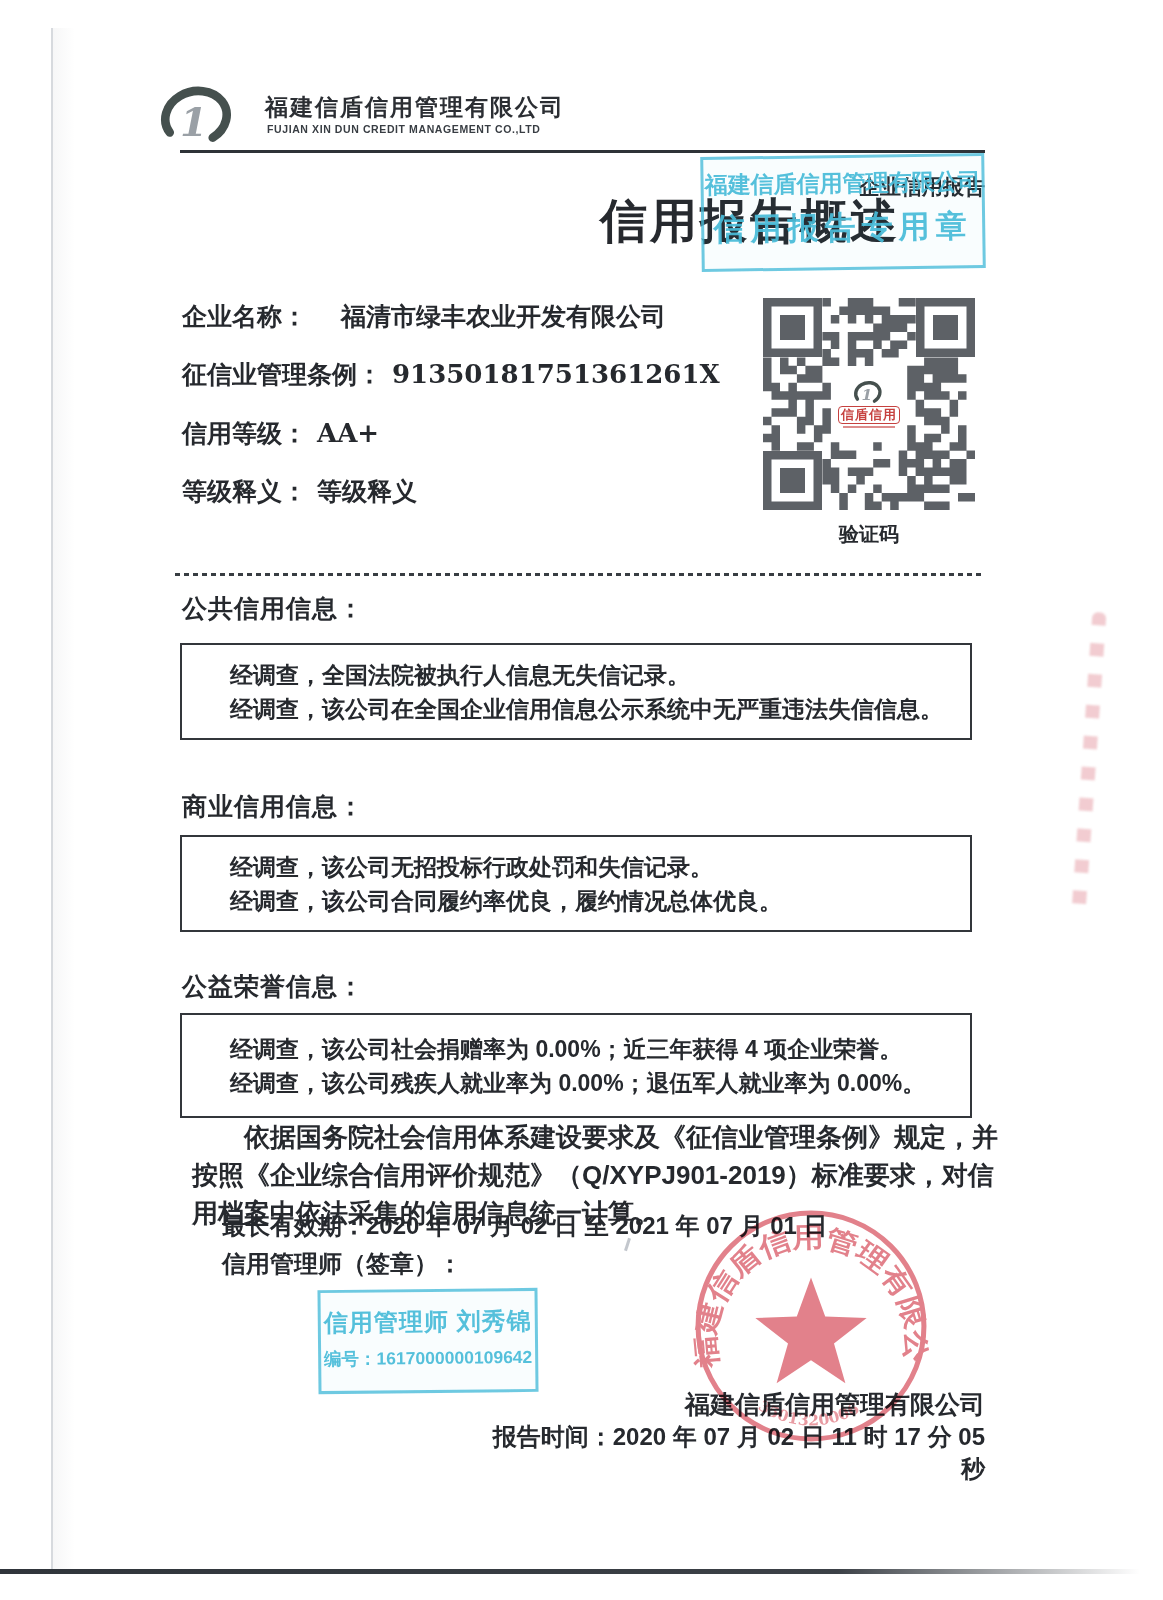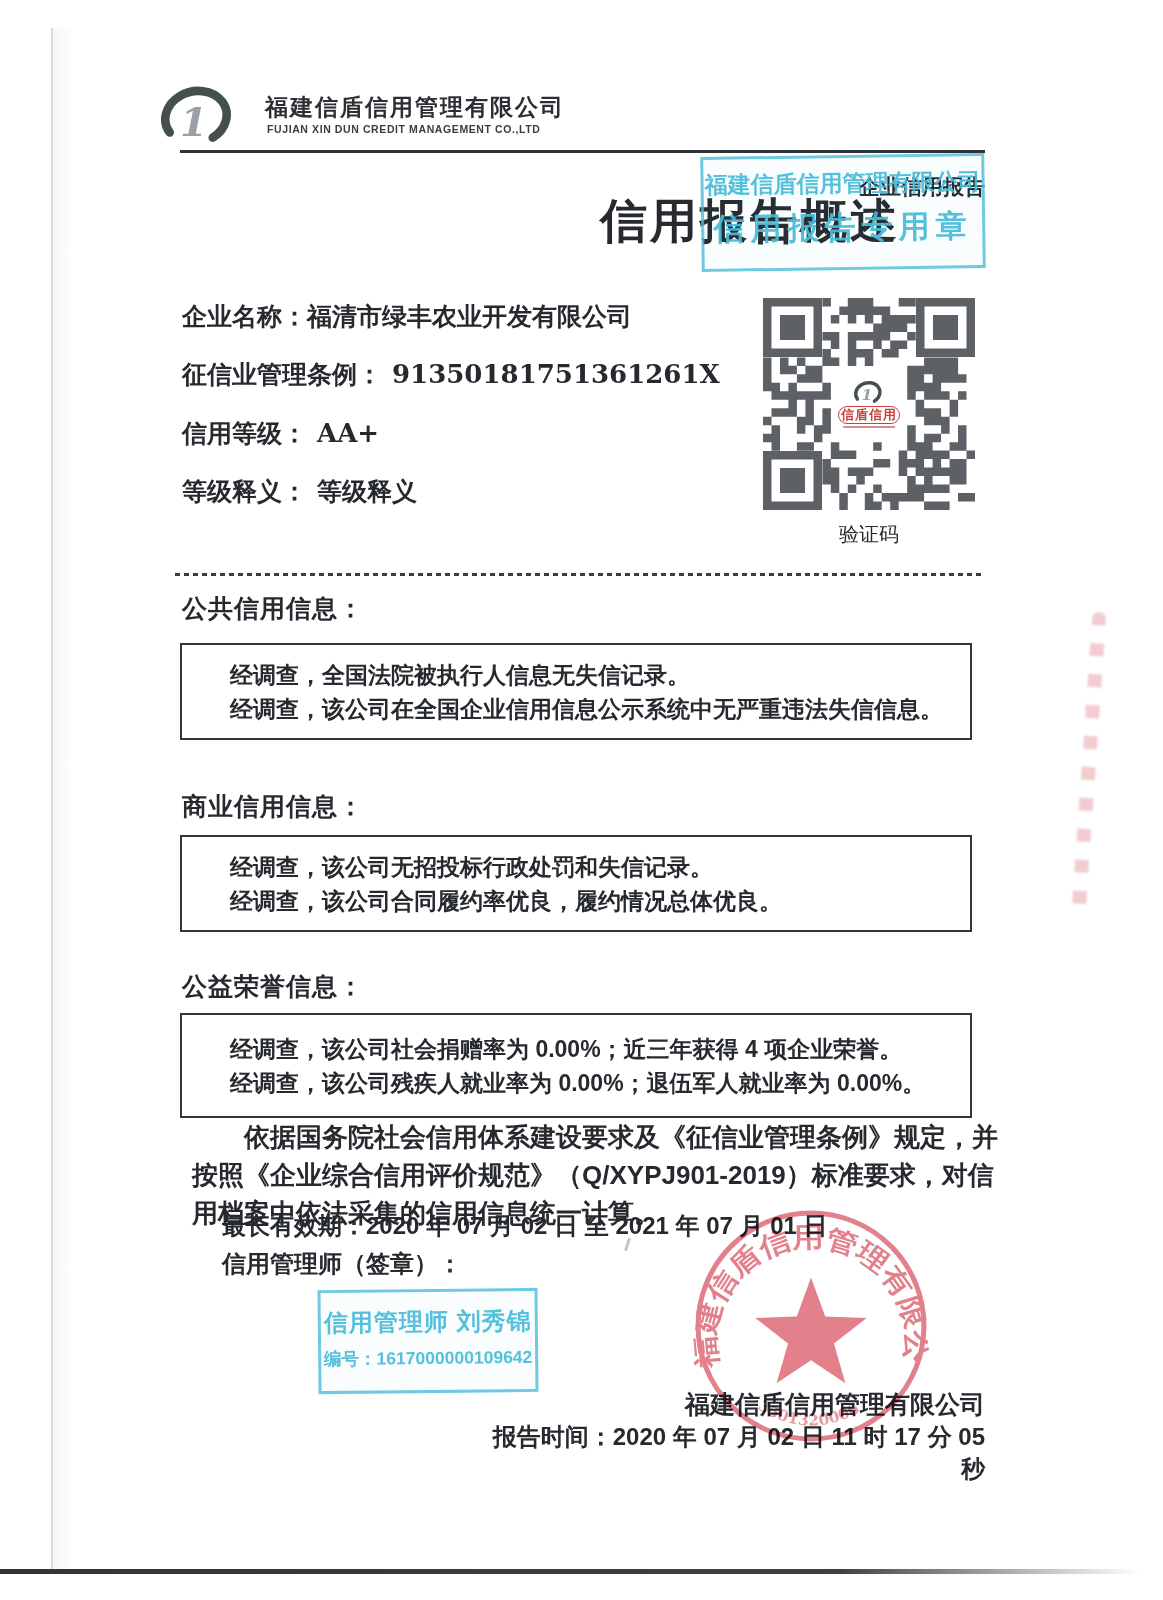--- a/index.html
+++ b/index.html
@@ -29,30 +29,30 @@
       opacity:.93;background:rgba(73,188,217,.03);}
   .title-stamp{left:701px;top:155px;width:278px;height:109px;transform:rotate(-.8deg);}
   .title-stamp .l1{margin-top:10px;font-size:23px;font-weight:bold;letter-spacing:0;}
   .title-stamp .l2{margin-top:8px;font-size:31px;font-weight:bold;letter-spacing:6px;}
   .manager-stamp{left:318px;top:1289px;width:214px;height:98px;transform:rotate(-.6deg);}
   .manager-stamp .l1{margin-top:14px;font-size:24px;font-weight:bold;letter-spacing:1px;white-space:nowrap;}
   .manager-stamp .l2{margin-top:8px;font-size:17.5px;font-weight:bold;white-space:nowrap;}
   
   .frow{left:182px;font-size:25px;font-weight:bold;white-space:nowrap;}
   .frow .val{margin-left:10px;}
-  .frow .gap{}
+  .frow .gap{margin-left:34px;}
   .serif{font-family:"DejaVu Serif","Liberation Serif",serif;font-weight:bold;}
   
   .qr-wrap{left:763px;top:298px;width:212px;height:212px;}
   .qr-badge{position:absolute;left:69px;top:69px;width:74px;height:74px;background:#fff;
       display:flex;flex-direction:column;align-items:center;justify-content:center;}
   .qr-badge .cn{color:#c6413f;font-size:13px;font-weight:bold;letter-spacing:1px;border:1.5px solid #c6413f;
-      padding:0 2px;border-radius:9px;line-height:16px;}
+      padding:0 2px;border-radius:4px;line-height:16px;}
   .qr-badge .uline{width:52px;height:2px;background:rgba(198,65,63,.6);margin-top:2px;}
-  .qr-caption{left:763px;top:521px;width:212px;text-align:center;font-size:20px;font-weight:normal;}
+  .qr-caption{left:763px;top:521px;width:212px;text-align:center;font-size:20px;font-weight:bold;}
   
   .dashed-div{left:175px;top:573px;width:810px;height:2.5px;
       background:repeating-linear-gradient(90deg,#383d42 0 5px,rgba(0,0,0,0) 5px 9px);}
   
   .sec-head{left:182px;font-size:25px;font-weight:bold;letter-spacing:1px;}
   .sec-box{left:180px;width:788px;border:2px solid #33363b;background:#fff;}
   .sec-box .ln{margin:0 0 0 48px;font-size:23px;font-weight:bold;line-height:34px;white-space:nowrap;}
   .sec-box .inner{padding:13px 8px 12px 0;}
   
   .notes-p{left:192px;top:1118px;width:812px;font-size:26px;font-weight:600;line-height:38px;text-indent:2em;}

